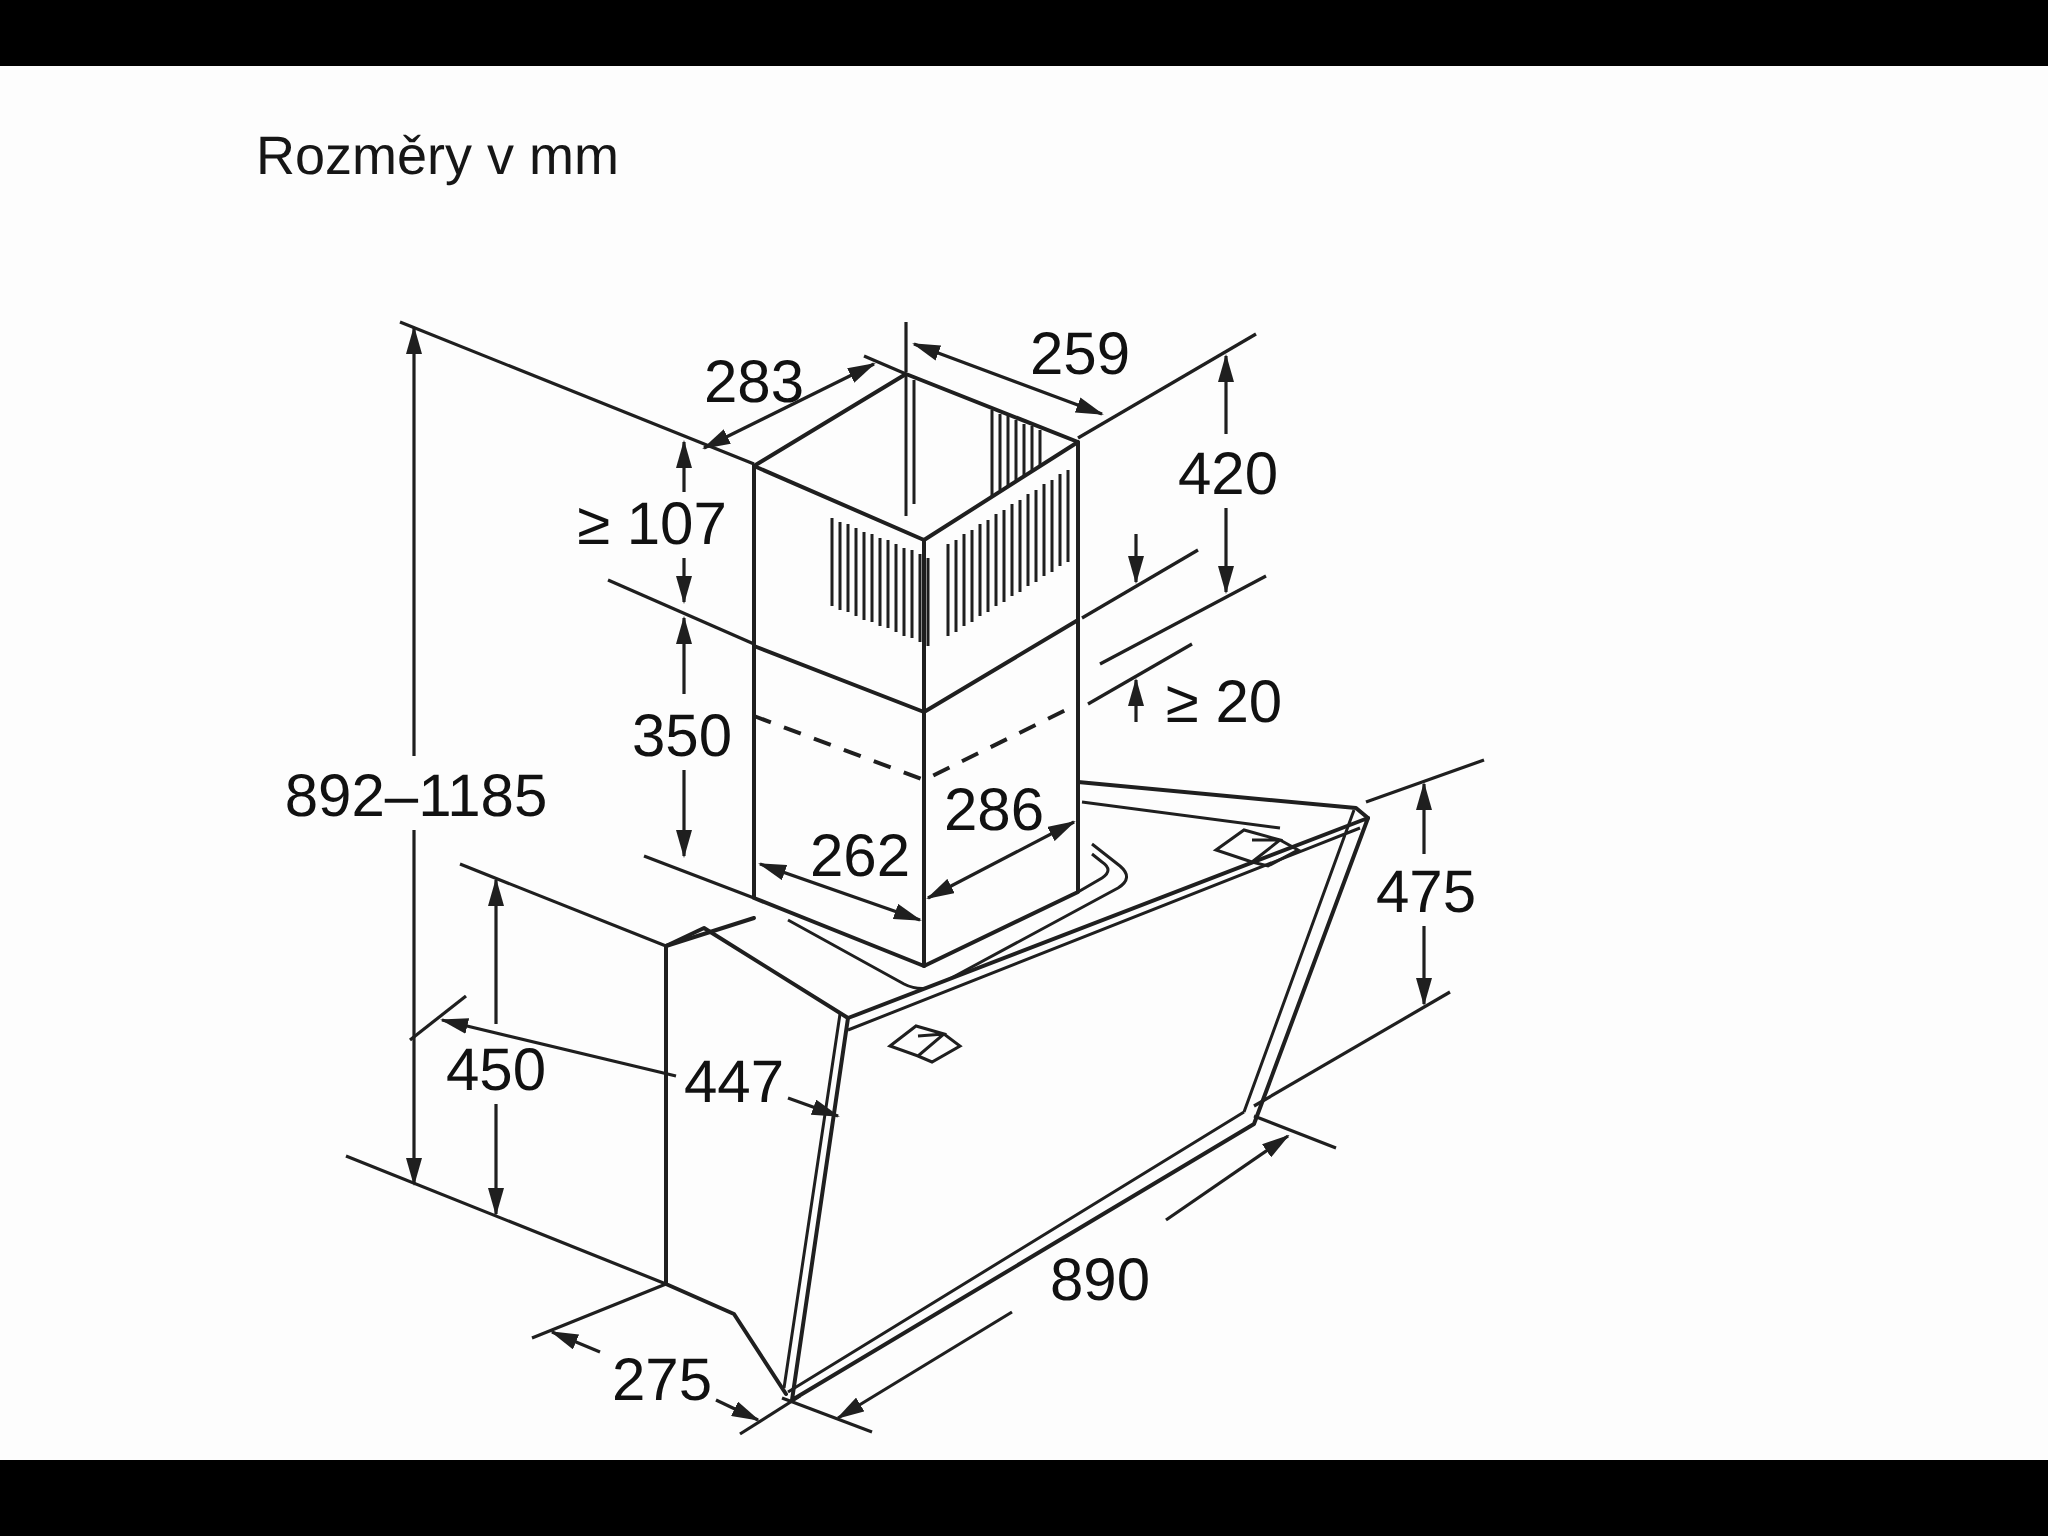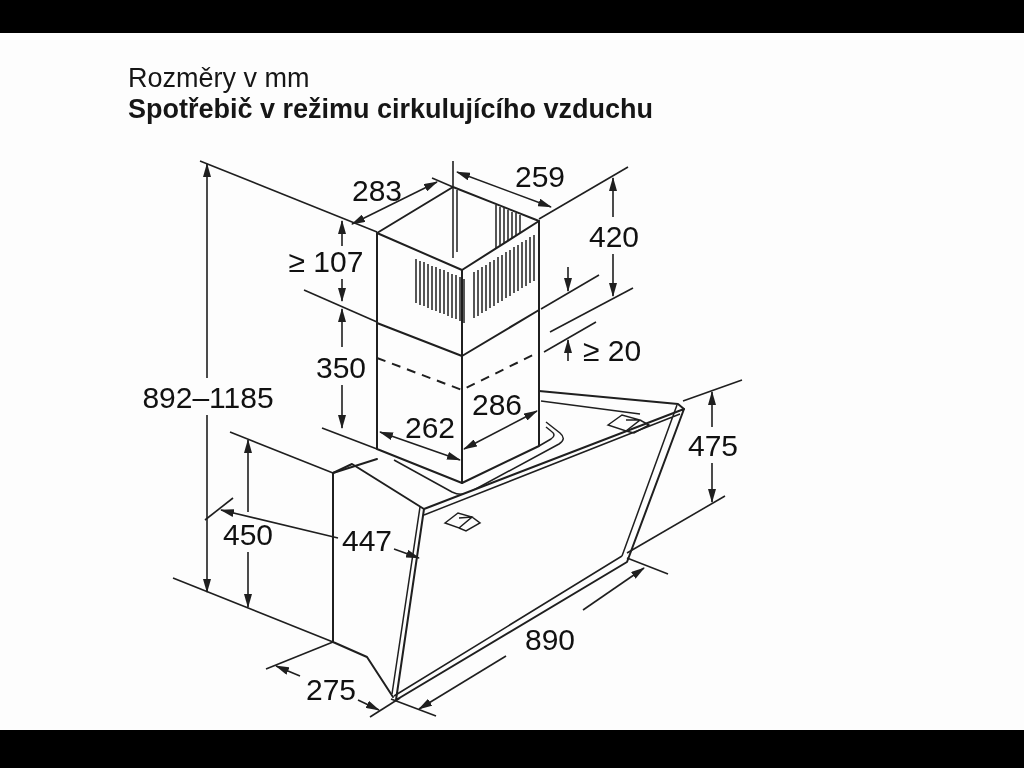--- a/index.html
+++ b/index.html
@@ -20,21 +20,20 @@
   .wfill{fill:#fdfdfd;stroke:none;}
   text{fill:#111;font-size:30px;font-family:"Liberation Sans", sans-serif;}
 </style>
 </head>
 <body>
 
 <div id="stage">
   <div id="bar-top" class="bar"></div>
   <div id="content">
     <div id="title1" class="title-line">Rozměry v mm</div>
-    <div id="title2" class="title-line">Spotřebič v režimu cirkulujícího vzduchu</div>
 
     <svg width="1024" height="697" viewBox="0 33 1024 697">
       <defs>
         <marker id="arr" viewBox="0 0 14 8" refX="13" refY="4" markerWidth="14" markerHeight="8" orient="auto-start-reverse" markerUnits="userSpaceOnUse">
           <path d="M0,0 L14,4 L0,8 z" fill="#1f1f1f"></path>
         </marker>
       </defs>
 
       <g>
 

